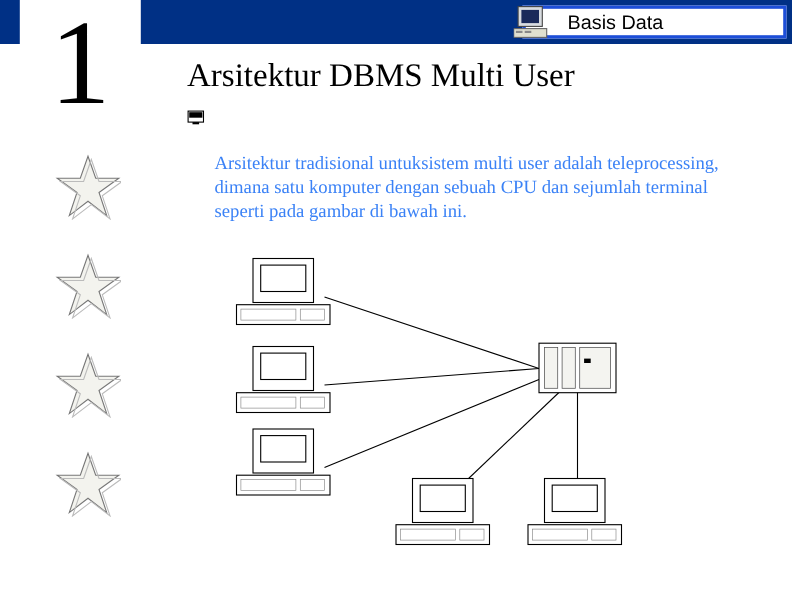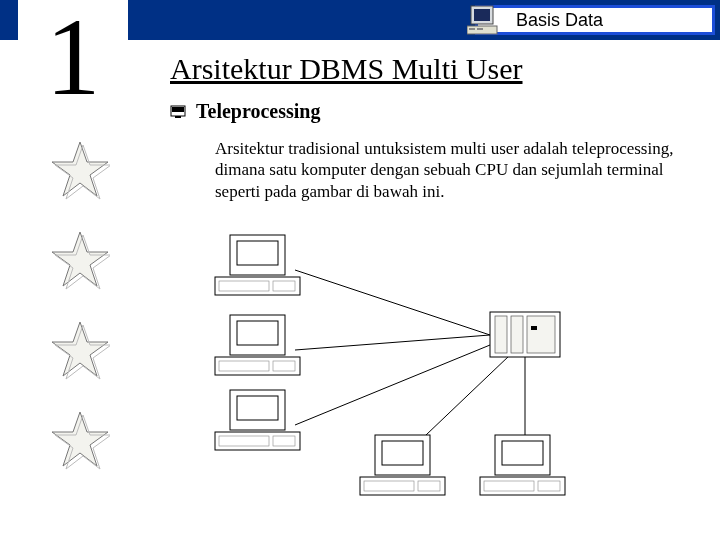--- a/index.html
+++ b/index.html
@@ -58,21 +58,20 @@
   .star {
     position: absolute;
     left: 50px;
     width: 60px; height: 60px;
   }
   .slide-title {
     position: absolute;
     top: 52px; left: 170px;
     font-size: 30px;
     color: #000;
-    text-decoration: underline;
   }
   .bullet-row {
     position: absolute;
     top: 100px; left: 170px;
     display: flex;
     align-items: center;
     gap: 10px;
   }
   .bullet-icon {
     width: 16px; height: 14px;
@@ -82,22 +81,21 @@
     font-size: 20px;
     font-weight: bold;
     color: #000;
   }
   .body-text {
     position: absolute;
     top: 138px; left: 195px;
     width: 480px;
     font-size: 17px;
     line-height: 1.25;
-    color: #000000;
-    margin-left: 20px;
+    color: #3b82f6;
   }
   .diagram {
     position: absolute;
     top: 230px; left: 195px;
     width: 420px; height: 280px;
   }
 </style>
 </head>
 <body>
 
@@ -139,21 +137,20 @@
 </div>
 
 <div class="slide-title">Arsitektur DBMS Multi User</div>
 
 <div class="bullet-row">
   <svg class="bullet-icon" viewBox="0 0 16 14">
     <rect x="1" y="1" width="14" height="10" fill="#fff" stroke="#000" stroke-width="1"></rect>
     <rect x="2" y="2" width="12" height="5" fill="#000"></rect>
     <rect x="5" y="11" width="6" height="2" fill="#000"></rect>
   </svg>
-  <span class="bullet-text">Teleprocessing</span>
 </div>
 
 <div class="body-text">Arsitektur tradisional untuksistem multi user adalah teleprocessing, dimana satu komputer dengan sebuah CPU dan sejumlah terminal seperti pada gambar di bawah ini.</div>
 
 <svg class="diagram" viewBox="0 0 420 280">
 
   <line x1="100" y1="40" x2="295" y2="105" stroke="#000" stroke-width="1"></line>
   <line x1="100" y1="120" x2="295" y2="105" stroke="#000" stroke-width="1"></line>
   <line x1="100" y1="195" x2="295" y2="115" stroke="#000" stroke-width="1"></line>
   <line x1="210" y1="225" x2="315" y2="125" stroke="#000" stroke-width="1"></line>

